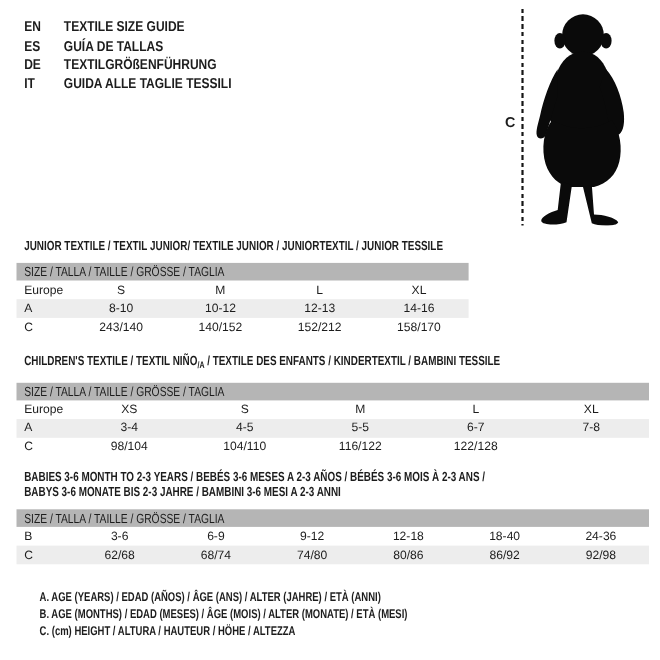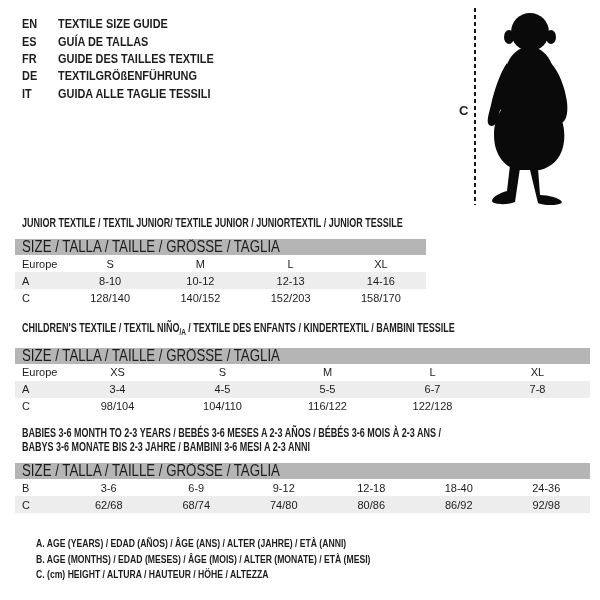--- a/index.html
+++ b/index.html
@@ -26,21 +26,21 @@
   .baby{position:absolute;left:480px;top:5px}
 
   
   .sec{position:absolute;left:15px}
   .sec1{top:216px;width:411px}
   .sec2{top:321px;width:575px}
   .sec3{top:426px;width:575px}
   .t-title{padding-left:7px}
   .title-line{font-size:12px;line-height:14px;font-weight:700}
   .size-bar{margin-top:9px;height:16px;line-height:16px;background:var(--bar,#b5b5b5);
-            font-size:17px;padding-left:7px;overflow:hidden}
+            font-size:12px;padding-left:7px;overflow:hidden}
   .data-row{display:grid;height:17px;align-items:center;font-size:11px}
   .rows .data-row:nth-child(even){background:var(--stripe,#ededed)}
   .row-label{padding-left:7px}
   .cell-val{text-align:center}
 
   
   .legend{position:absolute;left:36px;top:536px}
   .legend-line{font-size:11.5px;line-height:15.5px;font-weight:700}
 </style>
 </head>
@@ -49,24 +49,20 @@
 <div class="page">
 
   <section class="lang-block">
       <div class="lang-row">
         <span class="cx84 b">EN</span>
         <span class="cx84 b">TEXTILE SIZE GUIDE</span>
       </div>
       <div class="lang-row">
         <span class="cx84 b">ES</span>
         <span class="cx84 b">GUÍA DE TALLAS</span>
-      </div>
-      <div class="lang-row">
-        <span class="cx84 b">FR</span>
-        <span class="cx84 b">GUIDE DES TAILLES TEXTILE</span>
       </div>
       <div class="lang-row">
         <span class="cx84 b">DE</span>
         <span class="cx84 b">TEXTILGRÖßENFÜHRUNG</span>
       </div>
       <div class="lang-row">
         <span class="cx84 b">IT</span>
         <span class="cx84 b">GUIDA ALLE TAGLIE TESSILI</span>
       </div>
     </section>
@@ -102,23 +98,23 @@
         </div>
         <div class="data-row" style="grid-template-columns: 50px repeat(4, 1fr);">
           <span class="row-label">A</span>
           <span class="cell-val">8-10</span>
           <span class="cell-val">10-12</span>
           <span class="cell-val">12-13</span>
           <span class="cell-val">14-16</span>
         </div>
         <div class="data-row" style="grid-template-columns: 50px repeat(4, 1fr);">
           <span class="row-label">C</span>
-          <span class="cell-val">128/140</span>
+          <span class="cell-val">243/140</span>
           <span class="cell-val">140/152</span>
-          <span class="cell-val">152/203</span>
+          <span class="cell-val">152/212</span>
           <span class="cell-val">158/170</span>
         </div>
       </div>
   </section>
 
   <section class="sec sec2">
     <div class="t-title">
         <div class="title-line"><span class="cx75"><span>CHILDREN'S TEXTILE / TEXTIL NIÑO</span><span class="sub">/A</span><span> / TEXTILE DES ENFANTS / KINDERTEXTIL / BAMBINI TESSILE</span></span></div>
       </div>
     <div class="size-bar"><span class="cx78">SIZE / TALLA / TAILLE / GRÖSSE / TAGLIA</span></div>

